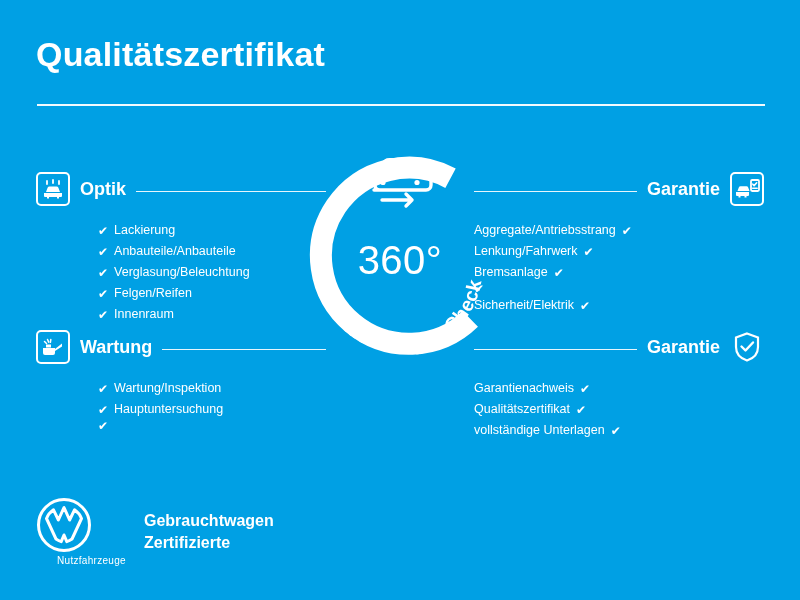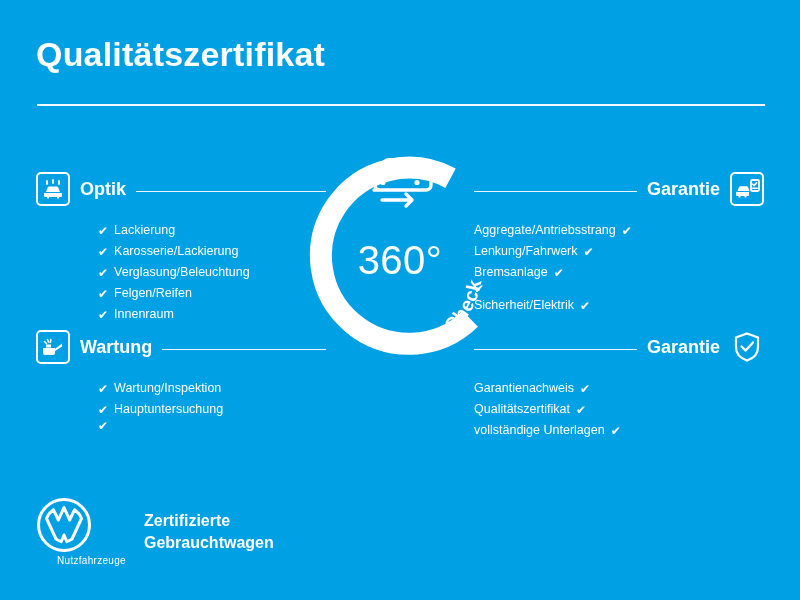--- a/index.html
+++ b/index.html
@@ -160,21 +160,21 @@
       <span class="block-title">Optik</span>
       <span class="head-rule"></span>
     </div>
     <ul class="items">
       <li>
         <span class="check">✔</span>
         <span>Lackierung</span>
       </li>
       <li>
         <span class="check">✔</span>
-        <span>Karosserie/Lackierung</span>
+        <span>Anbauteile/Anbauteile</span>
       </li>
       <li>
         <span class="check">✔</span>
         <span>Verglasung/Beleuchtung</span>
       </li>
       <li>
         <span class="check">✔</span>
         <span>Felgen/Reifen</span>
       </li>
       <li>
@@ -305,18 +305,18 @@
 
   <div class="brand">
     <div>
       <svg class="vw-mark" viewBox="0 0 56 56">
         <circle cx="28" cy="28" r="25.5" fill="none" stroke="#ffffff" stroke-width="3"></circle>
         <path d="M28 10.5 L22.4 23 L17.5 12.8 A19 19 0 0 0 10.5 21.5 L20 42 A19 19 0 0 0 25.2 44.6 L28 38 L30.8 44.6 A19 19 0 0 0 36 42 L45.5 21.5 A19 19 0 0 0 38.5 12.8 L33.6 23 Z" fill="none" stroke="#ffffff" stroke-width="3" stroke-linejoin="round"></path>
       </svg>
       <div class="brand-sub">Nutzfahrzeuge</div>
     </div>
     <div class="brand-text">
+      <div>Gebrauchtwagen</div>
       <div>Zertifizierte</div>
-      <div>Gebrauchtwagen</div>
     </div>
   </div>
 
 </div>
 
 </body></html>

